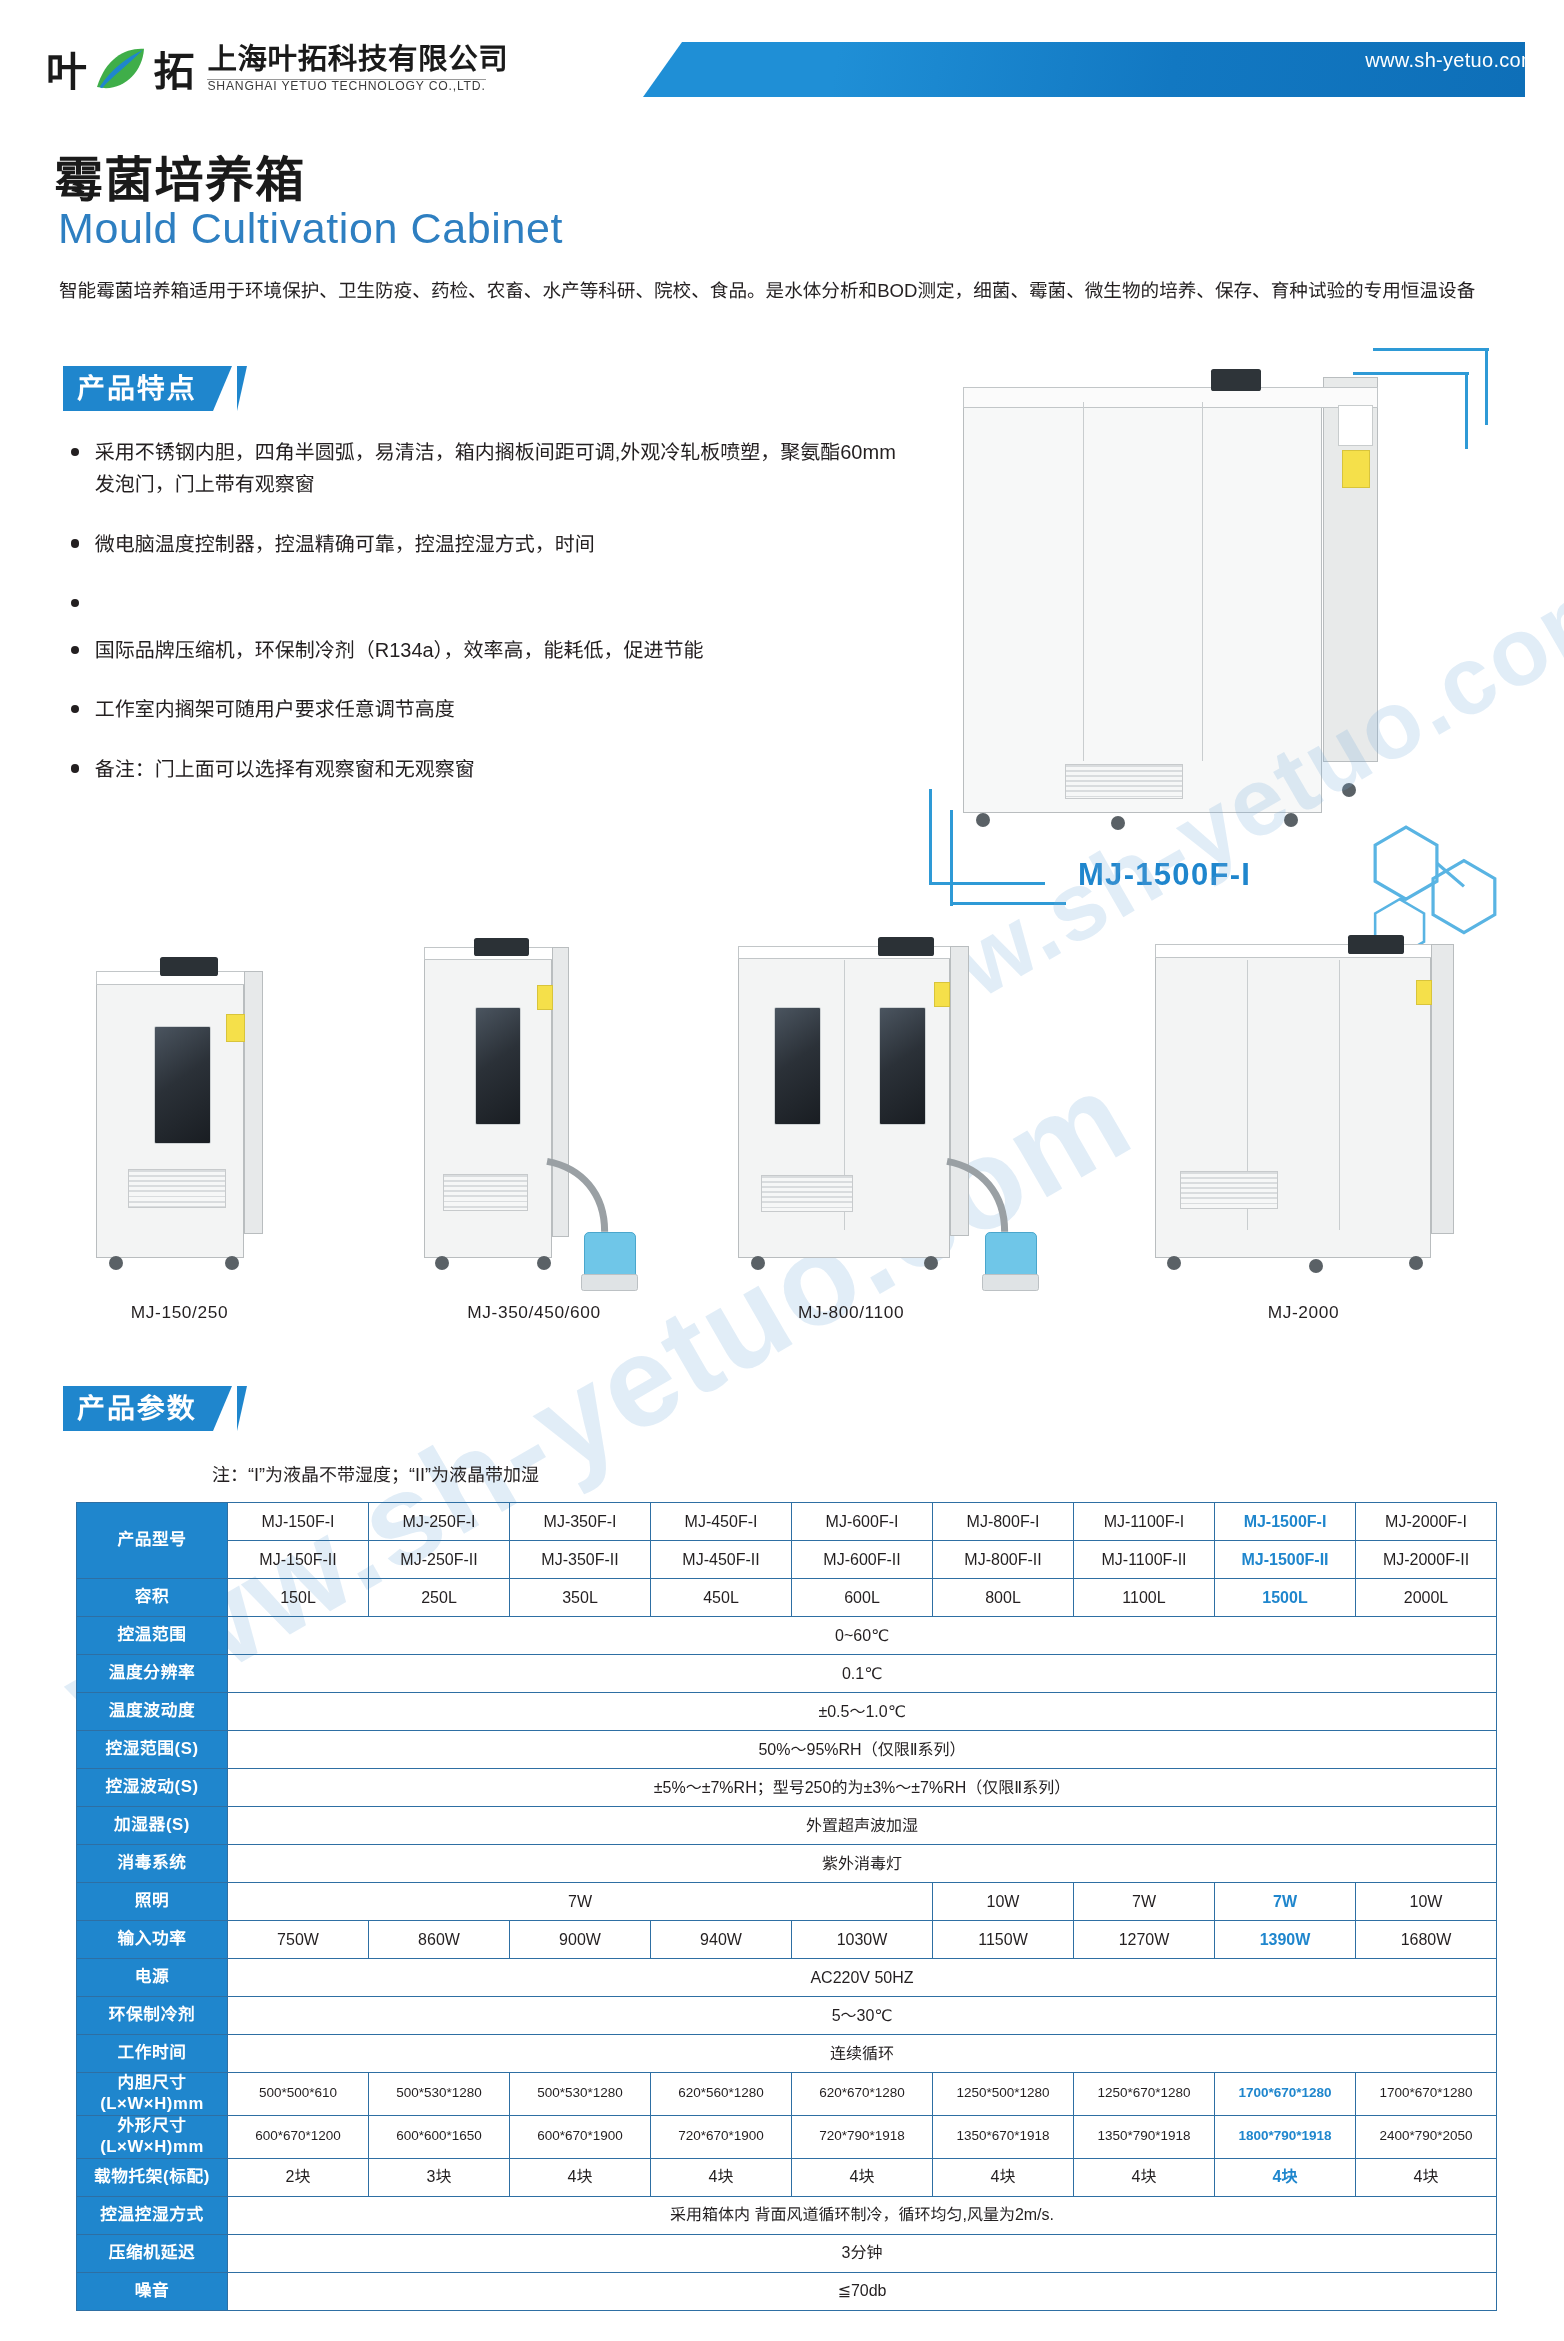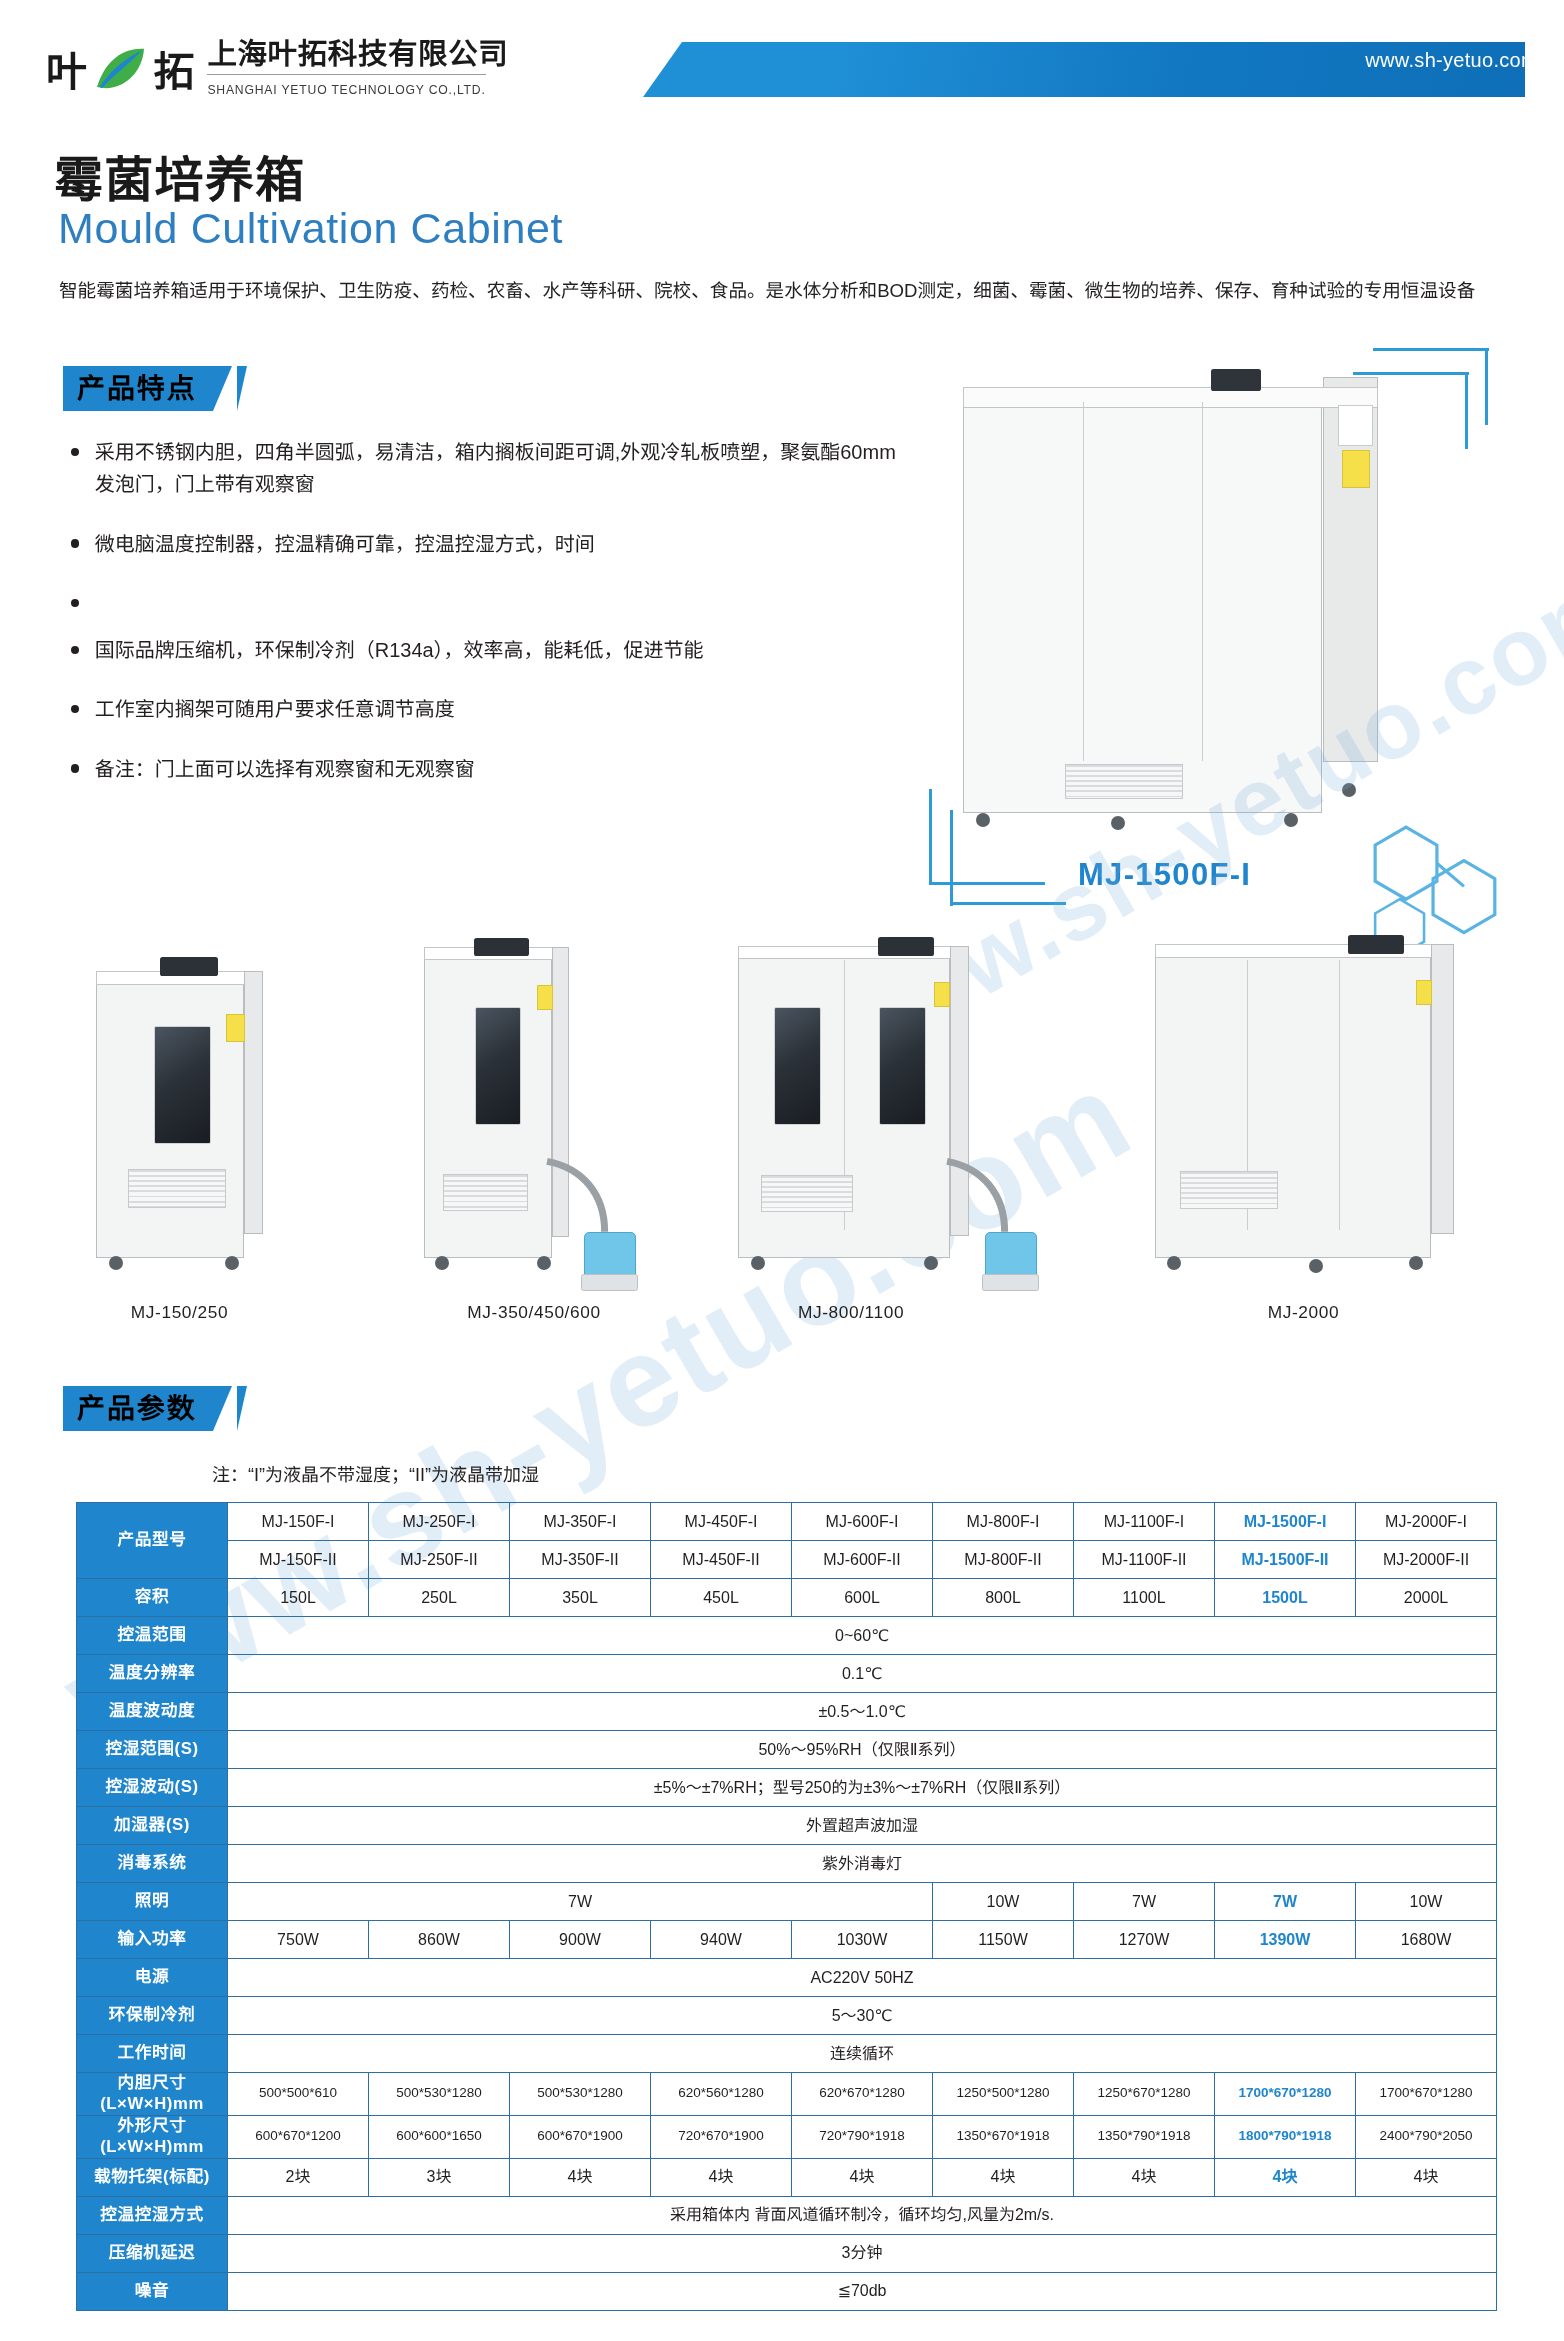--- a/index.html
+++ b/index.html
@@ -59,21 +59,21 @@
     font-weight: bold;
     color: #1a1a1a;
     letter-spacing: 0.6px;
   }
   .logo-en {
     font-size: 12.2px;
     color: #3b3b3b;
     letter-spacing: 0.8px;
     margin-top: 3.9px;
     border-top: 1.3px solid #9a9a9a;
-    padding-top: 9px;
+    padding-top: 0;
     display: inline-block;
   }
   .header-bar {
     position: absolute;
     left: 643px;
     top: 9px;
     width: 882px;
     height: 55px;
     background: linear-gradient(100deg, #1f8fd6 0%, #1f8fd6 22%, #1278c2 60%, #0e6fb8 100%);
     clip-path: polygon(39px 0, 100% 0, 100% 100%, 0 100%);
@@ -120,21 +120,21 @@
 
   
   .sec-tag {
     position: absolute;
     height: 45px;
     display: flex;
     align-items: stretch;
   }
   .sec-tag .blk {
     background: #1f86cd;
-    color: #000000;
+    color: #ffffff;
     font-size: 28px;
     font-weight: bold;
     letter-spacing: 1.9px;
     padding: 0 16.7px 0 14px;
     display: flex;
     align-items: center;
     line-height: 1;
   }
   .sec-tag .sl {
     width: 0;

